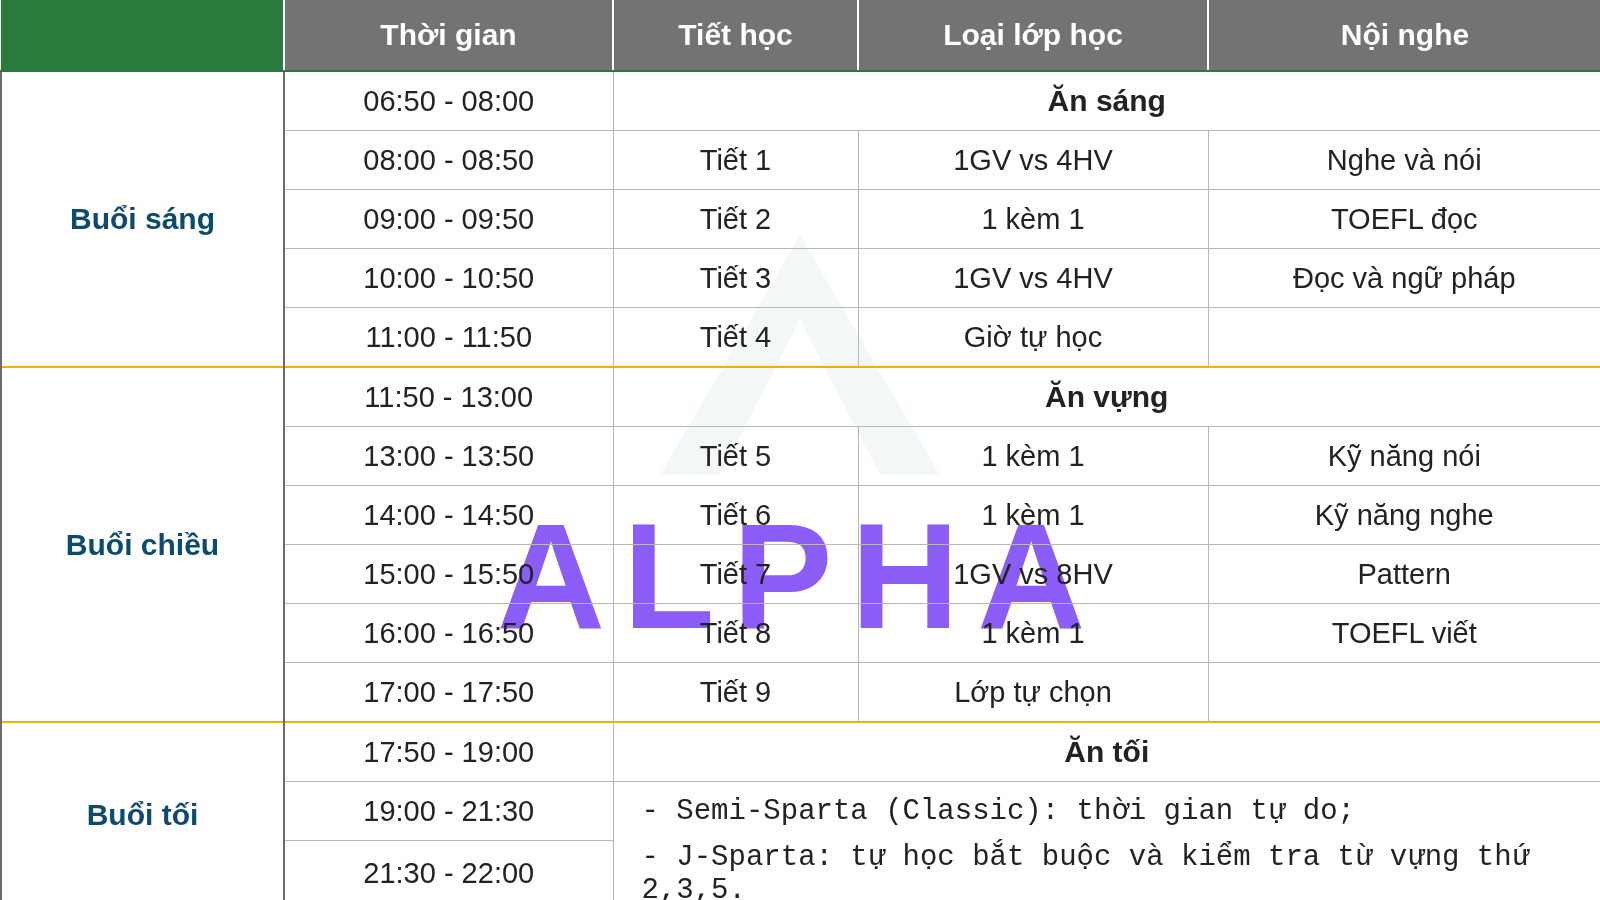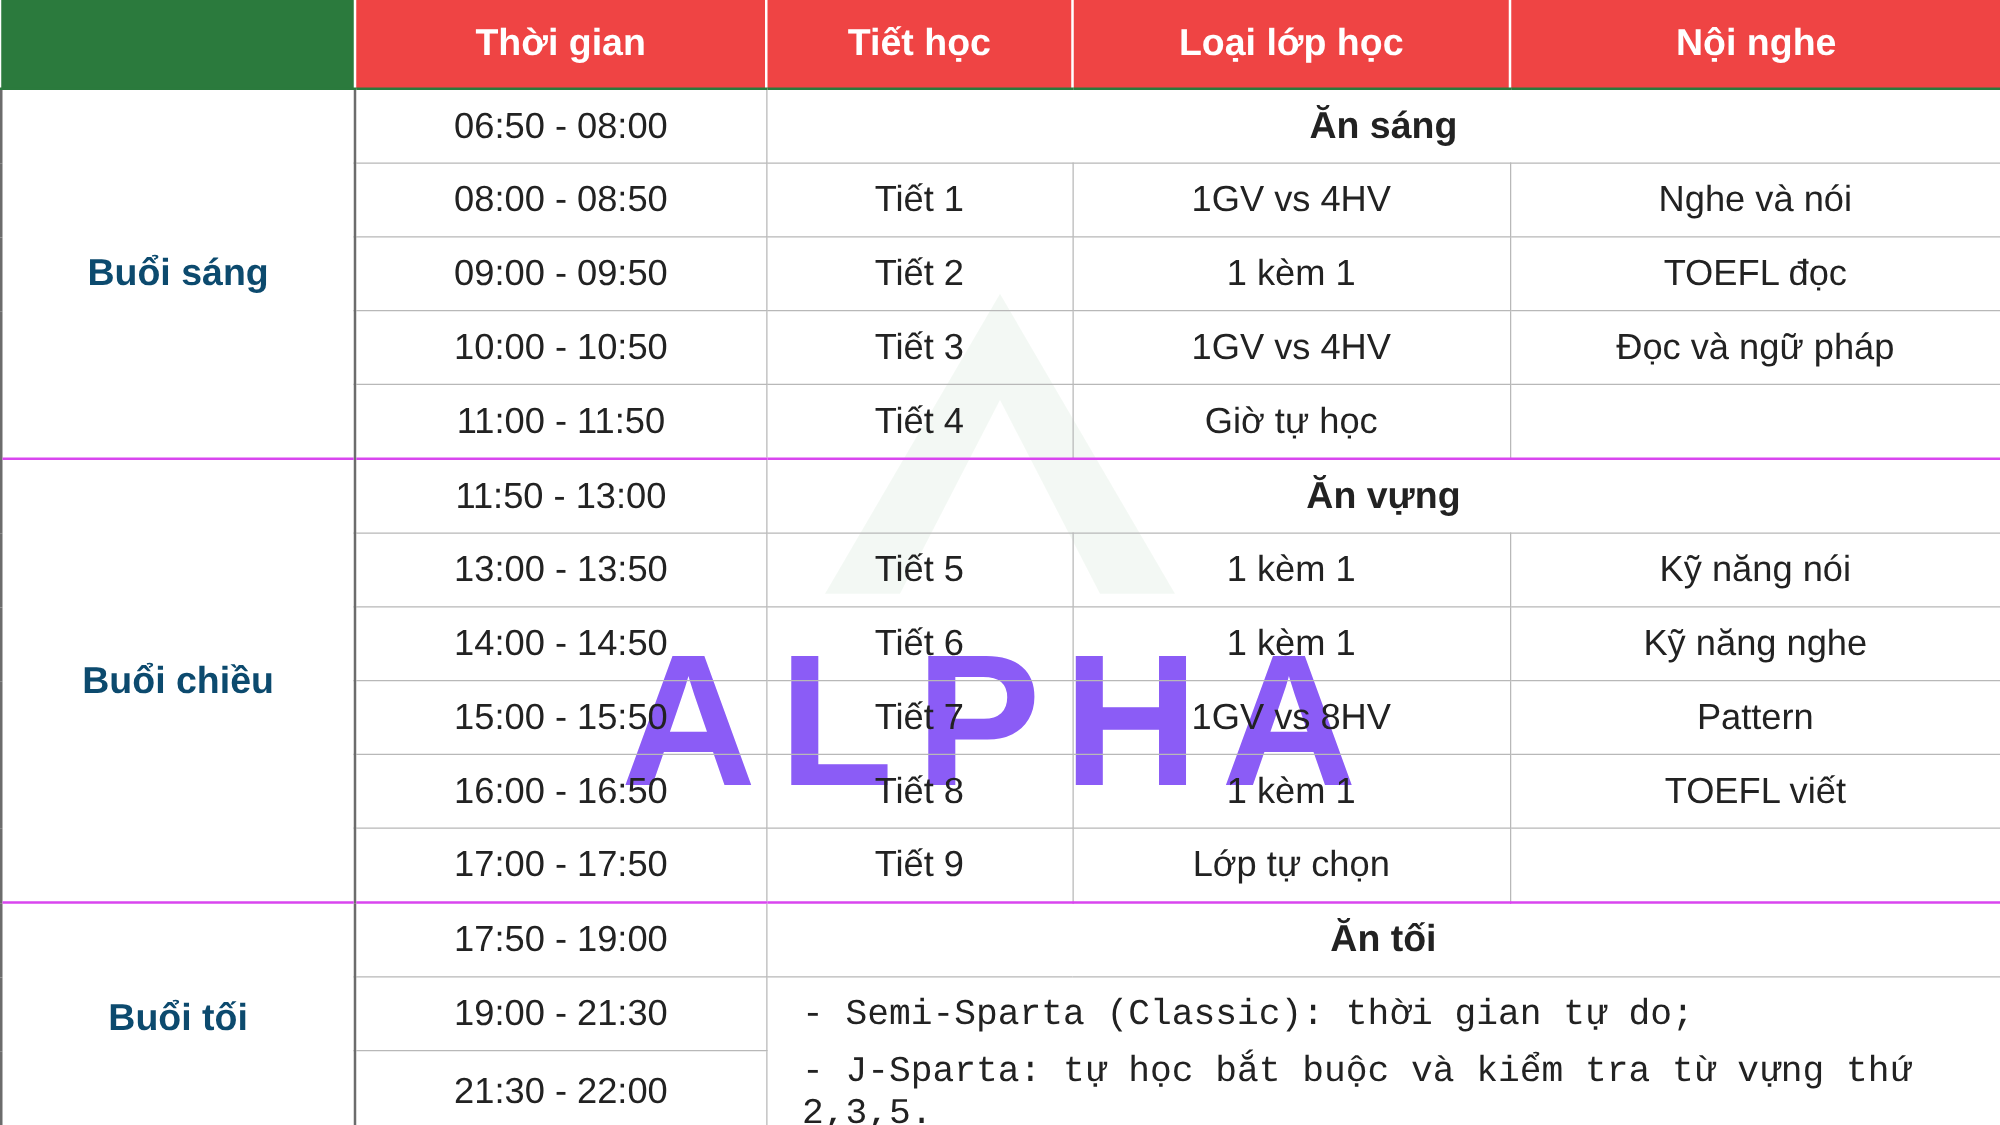--- a/index.html
+++ b/index.html
@@ -74,21 +74,21 @@
     table-layout: fixed;
     background: transparent;
   }
   col.c-session { width: 283px; }
   col.c-time    { width: 329px; }
   col.c-period  { width: 245px; }
   col.c-type    { width: 350px; }
   col.c-content { width: 393px; }
 
   thead th {
-    background: #ef4444;
+    background: #737373;
     color: #ffffff;
     font-size: 30px;
     font-weight: bold;
     height: 70px;
     text-align: center;
     border-right: 2px solid #ffffff;
     border-bottom: 2px solid #2b7a3d;
     padding: 0;
   }
   thead th:last-child { border-right: none; }
@@ -104,21 +104,21 @@
     vertical-align: middle;
   }
   td.session {
     color: #0c4a6e;
     font-weight: bold;
     font-size: 30px;
     border-left: 2px solid #6c6c6c;
     border-right: 2px solid #6c6c6c;
   }
   tr.session-start td {
-    border-top: 2px solid #d946ef;
+    border-top: 2px solid #eab308;
   }
   td.meal {
     font-weight: bold;
     font-size: 30px;
     margin-left: 12px;
   }
   td.time { border-left: 2px solid #6c6c6c; }
   td.note {
     text-align: left;
     padding-left: 28px;

